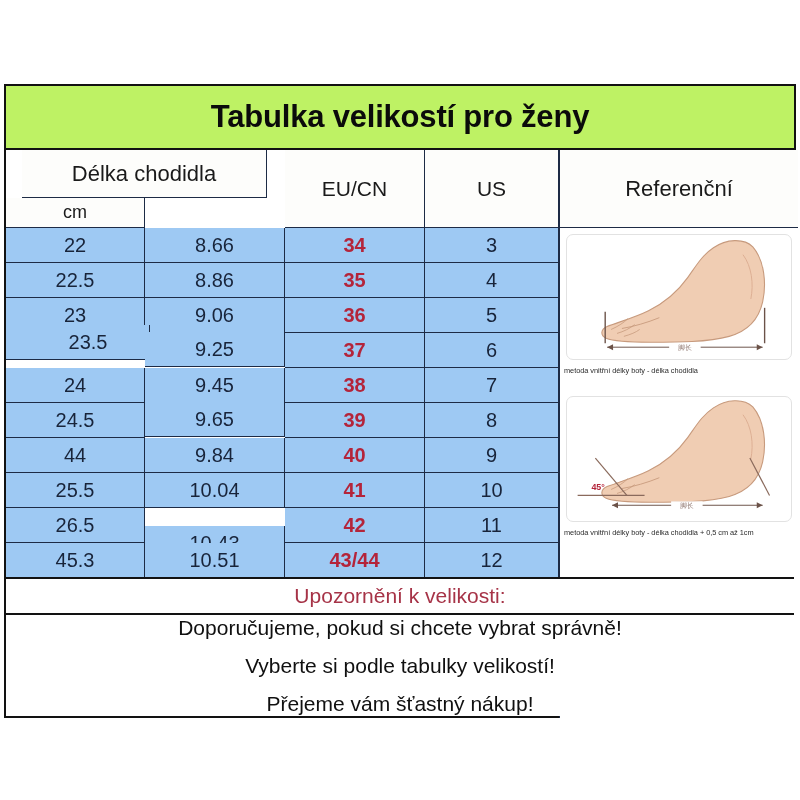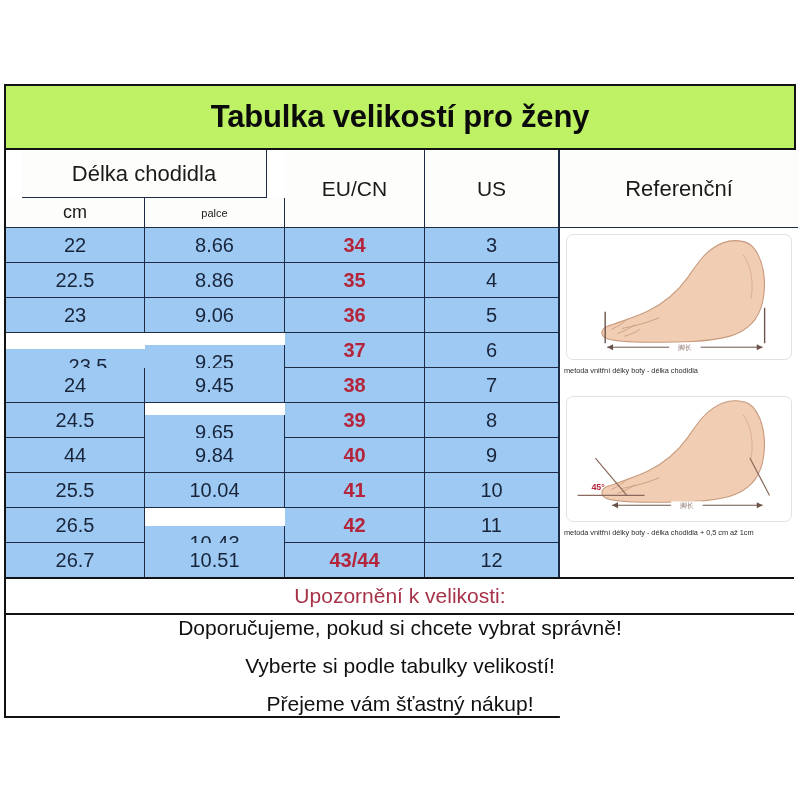--- a/index.html
+++ b/index.html
@@ -123,23 +123,20 @@
       <div class="cell hdr hdr-mid" style="left:279px;top:0;width:140px;height:78px;">
         <span>EU/CN</span>
       </div>
       <div class="cell hdr hdr-mid" style="left:419px;top:0;width:134px;height:78px;">
         <span>US</span>
       </div>
 
       <div class="cell hdr hdr-sm" style="left:0;top:48px;width:139px;height:30px;">
         <span>cm</span>
       </div>
-      <div class="cell hdr hdr-xs" style="left:139px;top:48px;width:140px;height:30px;">
-        <span>palce</span>
-      </div>
 
       <div id="rows-host">
           <div class="cell datarow" style="left: 0px; top: 78px; width: 139px; height: 35px;">
             <span class="dval">22</span>
           </div>
           <div class="cell datarow" style="left: 139px; top: 78px; width: 140px; height: 35px;">
             <span class="dval">8.66</span>
           </div>
           <div class="cell datarow" style="left: 279px; top: 78px; width: 140px; height: 35px;">
             <span class="eu">34</span>
@@ -164,24 +161,24 @@
           </div>
           <div class="cell datarow" style="left: 139px; top: 148px; width: 140px; height: 35px;">
             <span class="dval">9.06</span>
           </div>
           <div class="cell datarow" style="left: 279px; top: 148px; width: 140px; height: 35px;">
             <span class="eu">36</span>
           </div>
           <div class="cell datarow" style="left: 419px; top: 148px; width: 134px; height: 35px;">
             <span class="dval">5</span>
           </div>
-          <div class="cell datarow" style="left: 0px; top: 199px; width: 144px; height: 35px; padding-left: 21px;">
+          <div class="cell datarow" style="left: 0px; top: 175px; width: 144px; height: 35px; padding-left: 21px;">
             <span class="dval">23.5</span>
           </div>
-          <div class="cell datarow" style="left: 139px; top: 195px; width: 140px; height: 35px;">
+          <div class="cell datarow" style="left: 139px; top: 182px; width: 140px; height: 35px;">
             <span class="dval">9.25</span>
           </div>
           <div class="cell datarow" style="left: 279px; top: 183px; width: 140px; height: 35px;">
             <span class="eu">37</span>
           </div>
           <div class="cell datarow" style="left: 419px; top: 183px; width: 134px; height: 35px;">
             <span class="dval">6</span>
           </div>
           <div class="cell datarow" style="left: 0px; top: 218px; width: 139px; height: 35px;">
             <span class="dval">24</span>
@@ -191,21 +188,21 @@
           </div>
           <div class="cell datarow" style="left: 279px; top: 218px; width: 140px; height: 35px;">
             <span class="eu">38</span>
           </div>
           <div class="cell datarow" style="left: 419px; top: 218px; width: 134px; height: 35px;">
             <span class="dval">7</span>
           </div>
           <div class="cell datarow" style="left: 0px; top: 253px; width: 139px; height: 35px;">
             <span class="dval">24.5</span>
           </div>
-          <div class="cell datarow" style="left: 139px; top: 265px; width: 140px; height: 35px;">
+          <div class="cell datarow" style="left: 139px; top: 252px; width: 140px; height: 35px;">
             <span class="dval">9.65</span>
           </div>
           <div class="cell datarow" style="left: 279px; top: 253px; width: 140px; height: 35px;">
             <span class="eu">39</span>
           </div>
           <div class="cell datarow" style="left: 419px; top: 253px; width: 134px; height: 35px;">
             <span class="dval">8</span>
           </div>
           <div class="cell datarow" style="left: 0px; top: 288px; width: 139px; height: 35px;">
             <span class="dval">44</span>
@@ -237,21 +234,21 @@
           <div class="cell datarow" style="left: 139px; top: 358px; width: 140px; height: 35px; margin-top: 18px;">
             <span class="dval">10.43</span>
           </div>
           <div class="cell datarow" style="left: 279px; top: 358px; width: 140px; height: 35px;">
             <span class="eu">42</span>
           </div>
           <div class="cell datarow" style="left: 419px; top: 358px; width: 134px; height: 35px;">
             <span class="dval">11</span>
           </div>
           <div class="cell datarow" style="left: 0px; top: 393px; width: 139px; height: 35px;">
-            <span class="dval">26.7</span>
+            <span class="dval">45.3</span>
           </div>
           <div class="cell datarow" style="left: 139px; top: 393px; width: 140px; height: 35px;">
             <span class="dval">10.51</span>
           </div>
           <div class="cell datarow" style="left: 279px; top: 393px; width: 140px; height: 35px;">
             <span class="eu">43/44</span>
           </div>
           <div class="cell datarow" style="left: 419px; top: 393px; width: 134px; height: 35px;">
             <span class="dval">12</span>
           </div>

